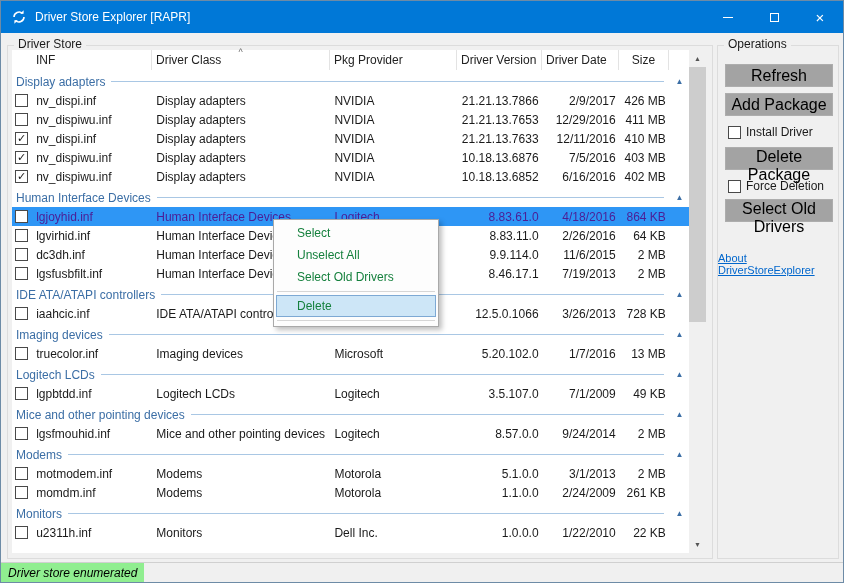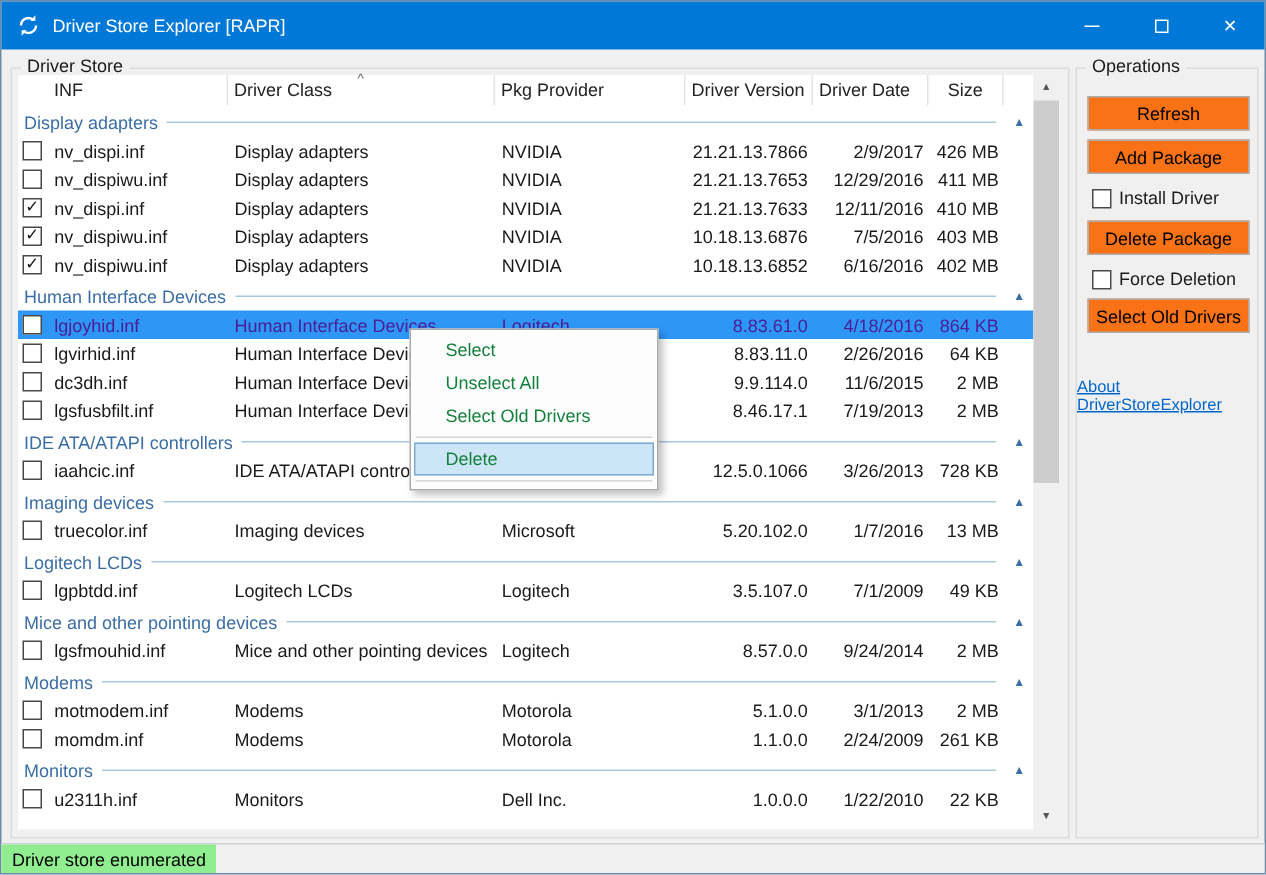--- a/index.html
+++ b/index.html
@@ -54,28 +54,28 @@
   .sb-track { flex:1; position:relative; }
   .sb-thumb { position:absolute; left:0; top:0; width:100%; height:255px; background:#cdcdcd; }
 
   
   .context-menu { position:absolute; left:272px; top:218px; width:166px; background:#fdfdfd; border:1px solid #a9a9a9; box-shadow:3px 3px 5px rgba(0,0,0,0.25); padding:2px; z-index:20; }
   .menu-item { height:22px; line-height:20px; padding-left:20px; border:1px solid transparent; color:#15803d; }
   .menu-item.highlight { background:var(--menu-hl,#cde6f7); border-color:var(--menu-hl-border,#7da9d4); }
   .menu-sep { height:1px; background:#d6d6d6; margin:3px 1px; }
 
   
-  .op-btn { position:absolute; left:7px; width:108px; height:23px; background:#f97316; border:1px solid #adadad; font-family:inherit; font-size:12px; color:#000; }
+  .op-btn { position:absolute; left:7px; width:108px; height:23px; background:#a3a3a3; border:1px solid #adadad; font-family:inherit; font-size:16px; color:#000; }
   .btn-refresh { top:18px; } .btn-add { top:47px; } .btn-delete { top:101px; } .btn-selectold { top:153px; }
   .op-check { position:absolute; left:10px; display:flex; align-items:center; gap:5px; }
   .check-install { top:79px; } .check-force { top:133px; }
   .about-link { position:absolute; right:3px; top:206px; color:#0066cc; text-decoration:underline; font-size:11px; cursor:pointer; }
 
   
-  .statusbar { position:absolute; left:0; right:0; bottom:0; height:20px; background:#f0f0f0; border-top:1px solid #d0d0d0; display:flex; align-items:stretch; }
+  .statusbar { position:absolute; left:0; right:0; bottom:0; height:20px; background:#f0f0f0; border-top:1px solid #d0d0d0; display:flex; align-items:stretch;font-style:italic; }
   .status-chip { background:var(--status-green,#90ee90); display:flex; align-items:center; padding:0 7px; color:#000; }
 </style>
 </head>
 <body>
 
 <div class="window">
 
   <div class="titlebar">
     <span class="app-icon">
       <svg width="16" height="16" viewBox="0 0 16 16">

